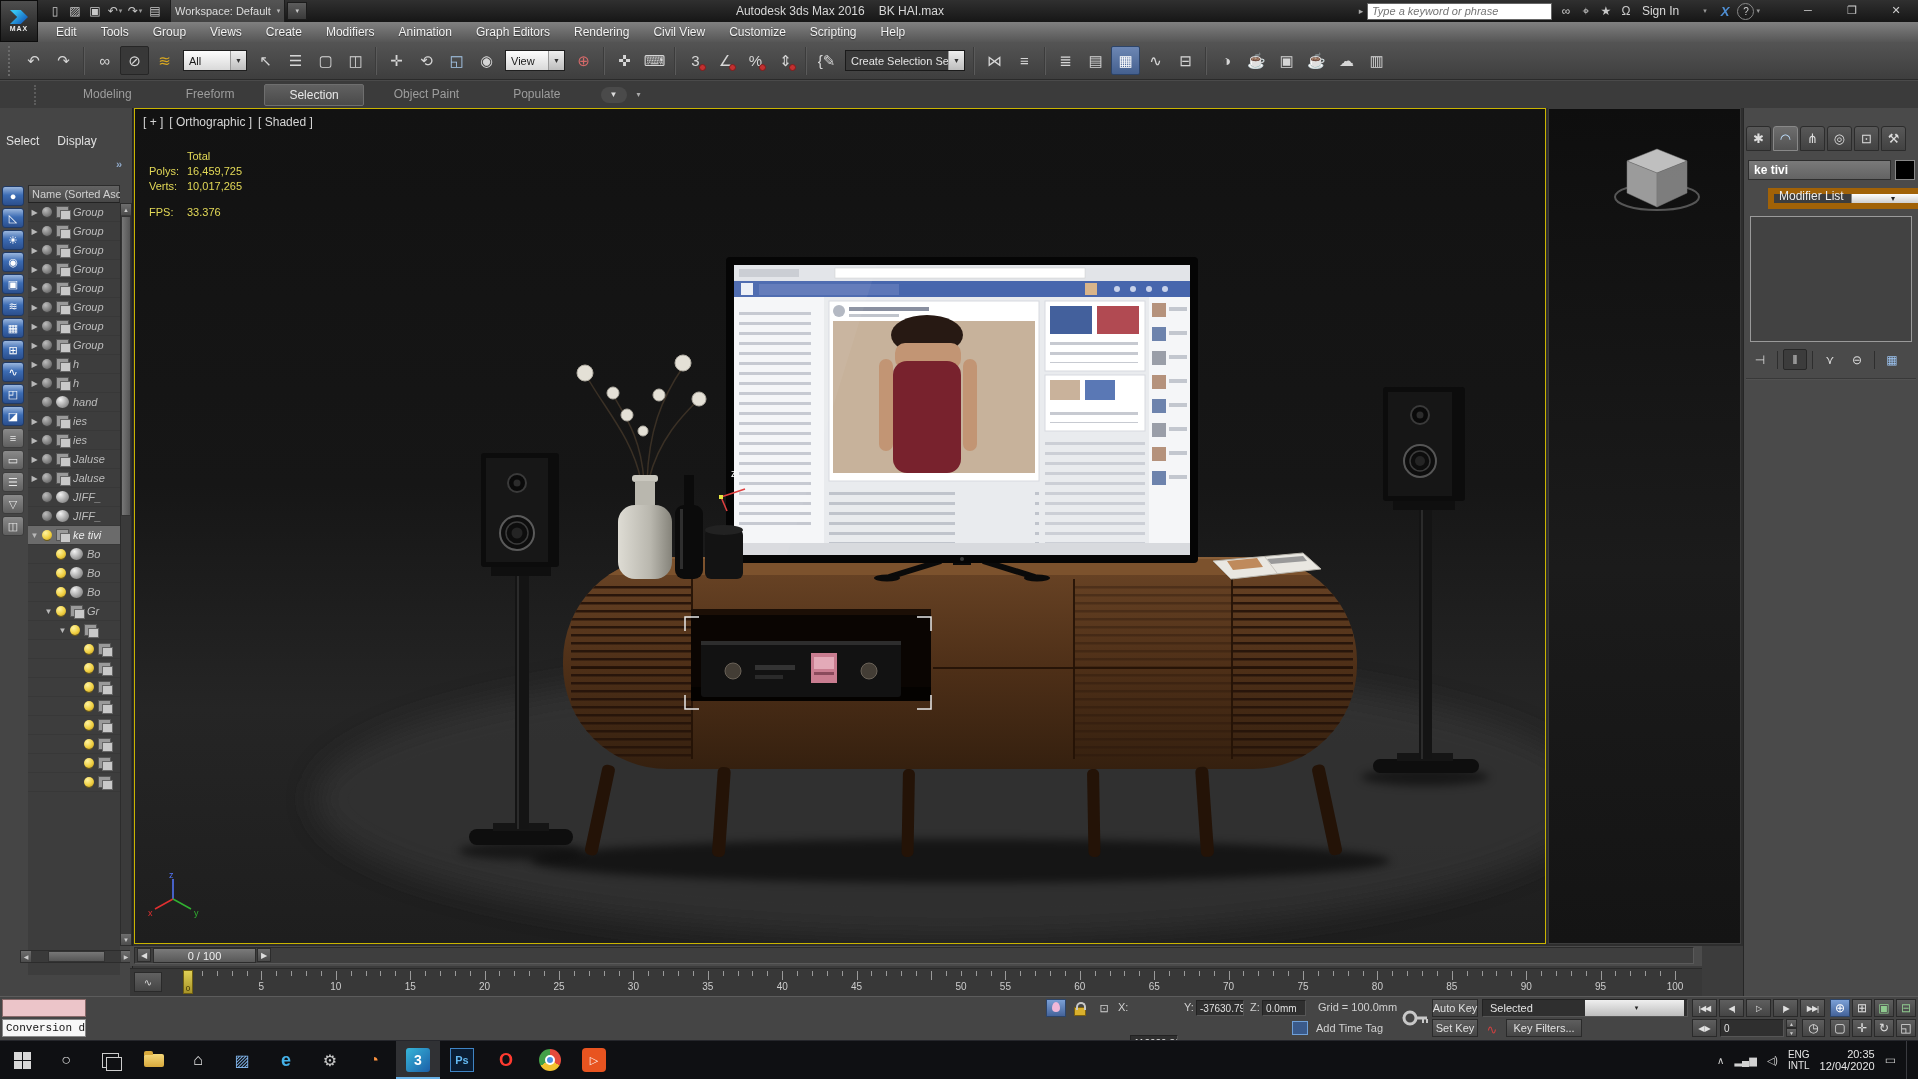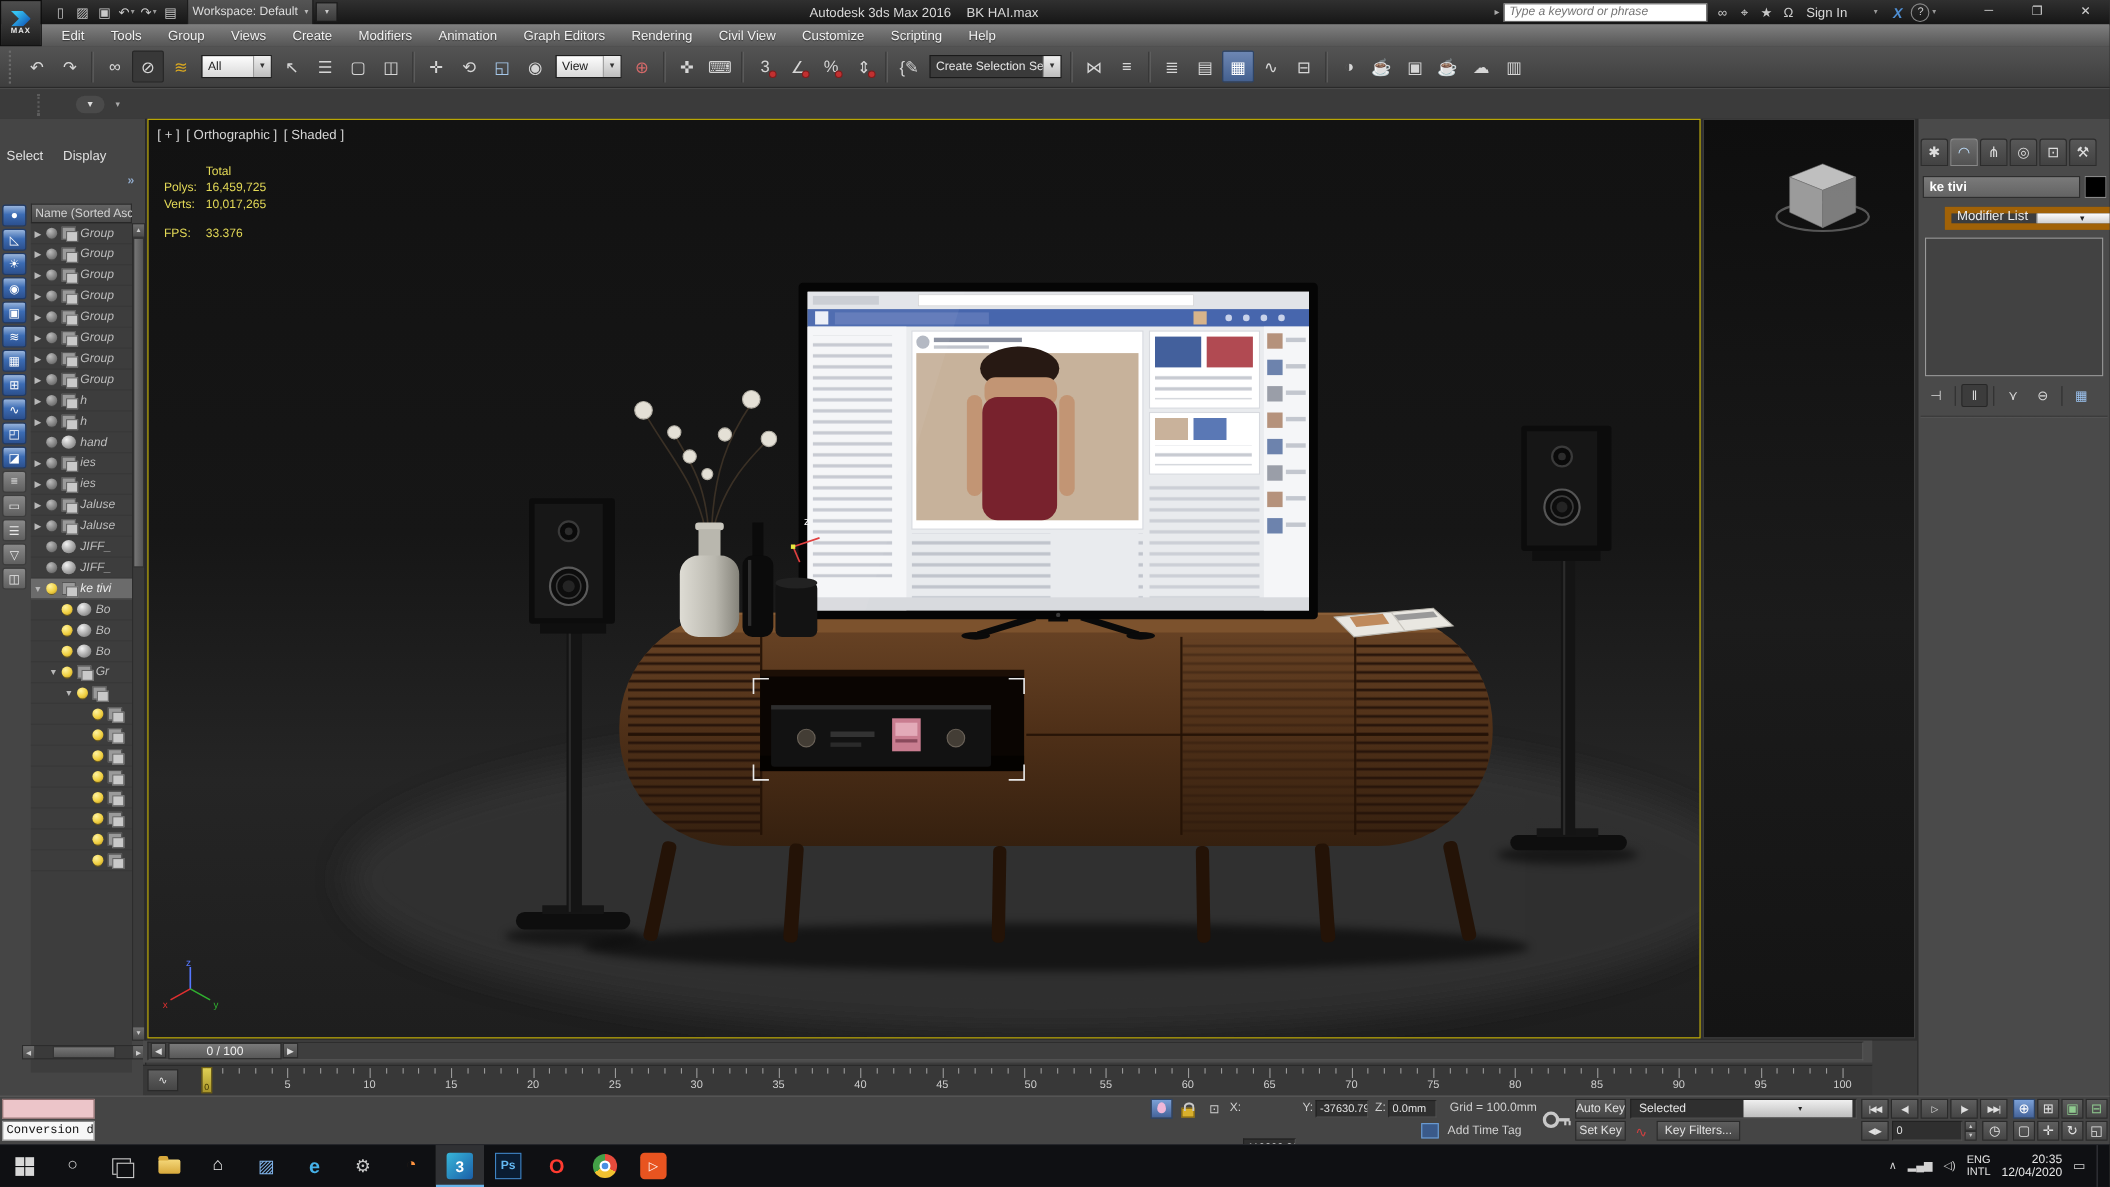--- a/index.html
+++ b/index.html
@@ -365,20 +365,27 @@
       <div class="tb-sep"></div>
       <div class="tb-btn">◑</div>
       <div class="tb-btn">☕</div>
       <div class="tb-btn">▣</div>
       <div class="tb-btn">☕</div>
       <div class="tb-btn">☁</div>
       <div class="tb-btn">▥</div>
     </div>
 
   <div id="ribbon">
+    <div style="display:flex;gap:6px;">
+        <div class="rtab">Modeling</div>
+        <div class="rtab">Freeform</div>
+        <div class="rtab active">Selection</div>
+        <div class="rtab">Object Paint</div>
+        <div class="rtab">Populate</div>
+      </div>
     <div id="ribbon-min" class="ctr">▼</div>
     <div id="ribbon-min-dd">▾</div>
   </div>
 
   <div id="workspace"></div>
 
   <div id="explorer">
     <div id="explorer-menu">
         <div class="emi">Select</div>
         <div class="emi">Display</div>
@@ -960,21 +967,21 @@
         <div class="tick" style="left: 681.96px; height: 5px;"></div>
         <div class="tick" style="left: 696.84px; height: 5px;"></div>
         <div class="tick" style="left: 711.72px; height: 5px;"></div>
         <div class="tick" style="left: 726.6px; height: 9px;"></div>
         <div class="rlabel" style="left: 726.6px;">45</div>
         <div class="tick" style="left: 741.48px; height: 5px;"></div>
         <div class="tick" style="left: 756.36px; height: 5px;"></div>
         <div class="tick" style="left: 771.24px; height: 5px;"></div>
         <div class="tick" style="left: 786.12px; height: 5px;"></div>
         <div class="tick" style="left: 801px; height: 9px;"></div>
-        <div class="rlabel" style="left: 807px;">50</div>
+        <div class="rlabel" style="left: 831px;">50</div>
         <div class="tick" style="left: 815.88px; height: 5px;"></div>
         <div class="tick" style="left: 830.76px; height: 5px;"></div>
         <div class="tick" style="left: 845.64px; height: 5px;"></div>
         <div class="tick" style="left: 860.52px; height: 5px;"></div>
         <div class="tick" style="left: 875.4px; height: 9px;"></div>
         <div class="rlabel" style="left: 875.4px;">55</div>
         <div class="tick" style="left: 890.28px; height: 5px;"></div>
         <div class="tick" style="left: 905.16px; height: 5px;"></div>
         <div class="tick" style="left: 920.04px; height: 5px;"></div>
         <div class="tick" style="left: 934.92px; height: 5px;"></div>

